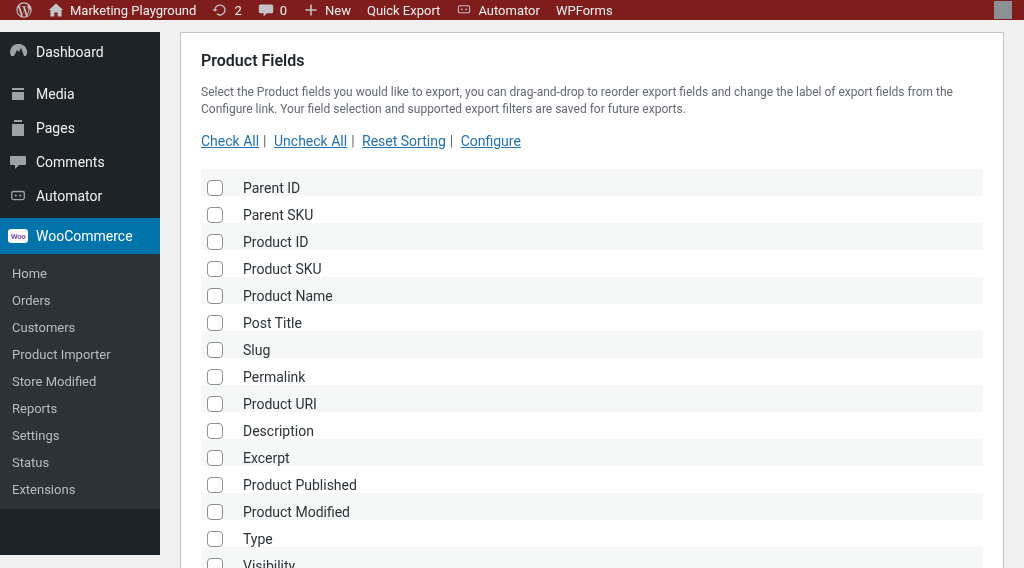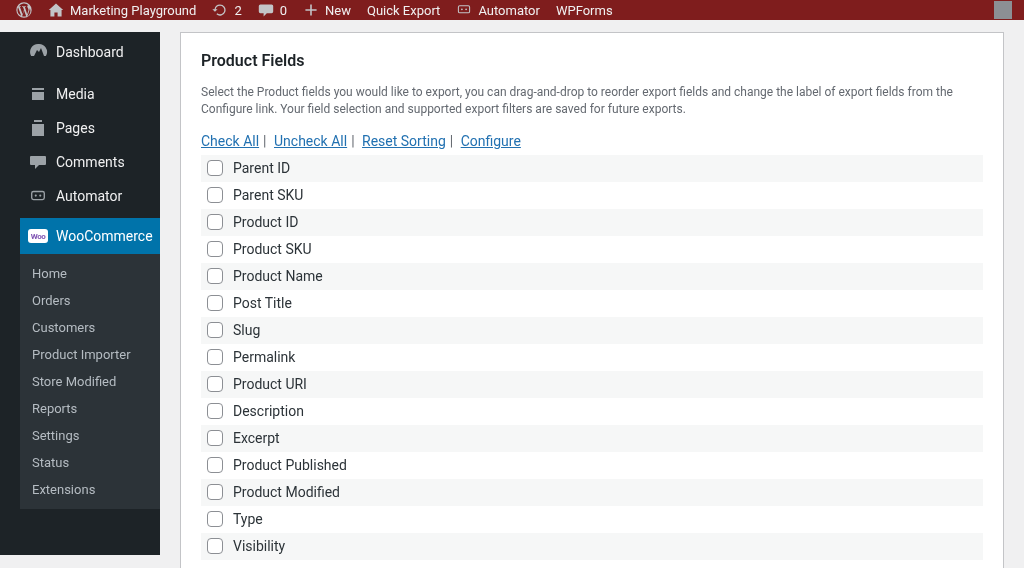--- a/index.html
+++ b/index.html
@@ -34,21 +34,20 @@
   .adminbar .spacer { flex:1; }
   .avatar { width:18px; height:18px; background:#8c8f94; }
 
   
   .sidebar {
     position: absolute; top:32px; left:0; bottom:13px;
     width: 174px;
     background:#1d2327;
     color:#f0f0f1;
     overflow: hidden;
-    padding-left: 20px;
   }
   .menu-item {
     display:flex; align-items:center;
     height: 34px;
     padding: 0 8px 0 8px;
     gap: 8px;
     font-size:14px;
     color:#f0f0f1;
     cursor:pointer;
   }
@@ -86,26 +85,26 @@
     background:#f0f0f1;
     padding: 0 20px 20px 20px;
   }
   .panel {
     background:#fff;
     border:1px solid #c3c4c7;
     padding: 18px 20px 10px 20px;
   }
   .panel h2 { font-size:16px; font-weight:600; color:#1d2327; margin-bottom:14px;}
   .panel p.desc { font-size:12px; color:#646970; line-height:1.45; margin-bottom:14px;}
-  .action-links { font-size:14px; margin-bottom:6px;}
+  .action-links { font-size:14px; margin-bottom:20px;}
   .action-links a { color:#2271b1; text-decoration:underline; cursor:pointer;}
   .action-links .sep { color:#646970; padding:0 4px;}
   .field-list { }
   .field-row {
-    display:flex; align-items:center; gap:10px;
+    display:flex; align-items:flex-end; gap:20px;
     height:27px; padding: 0 6px;
     font-size:14px;
     color:#2c3338;
   }
   .field-row:nth-child(odd){ background:#f6f7f7; }
   .field-row input[type=checkbox]{
     appearance:none;
     width:16px; height:16px;
     border:1px solid #8c8f94;
     border-radius:4px;

